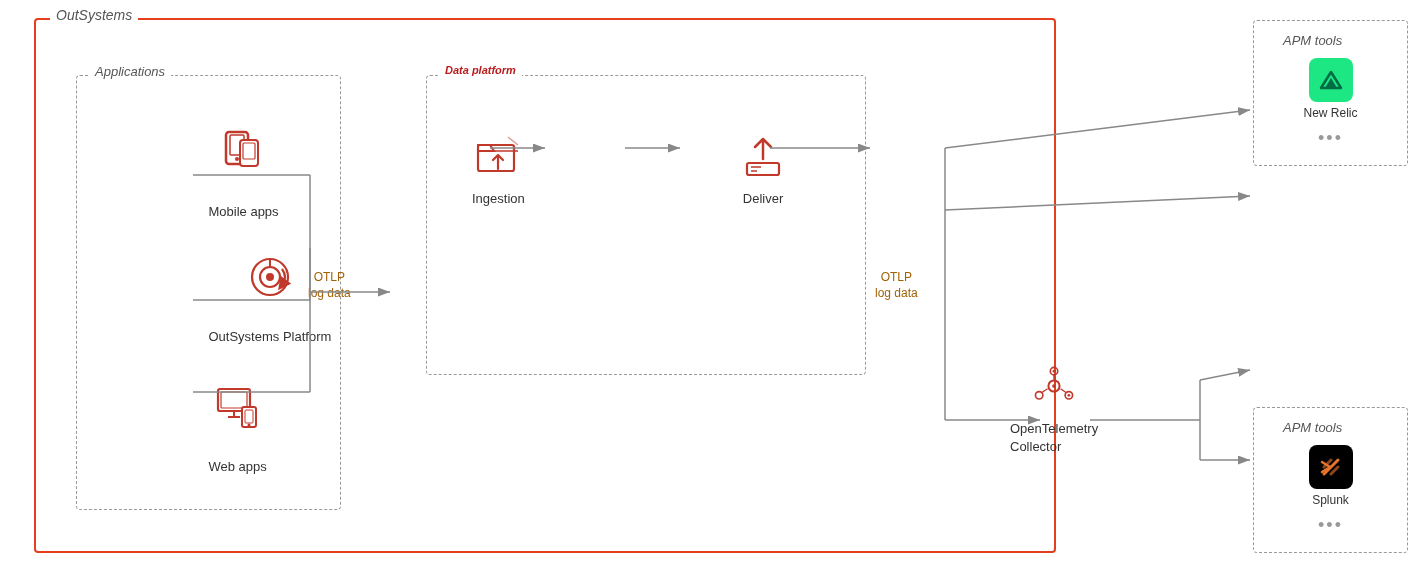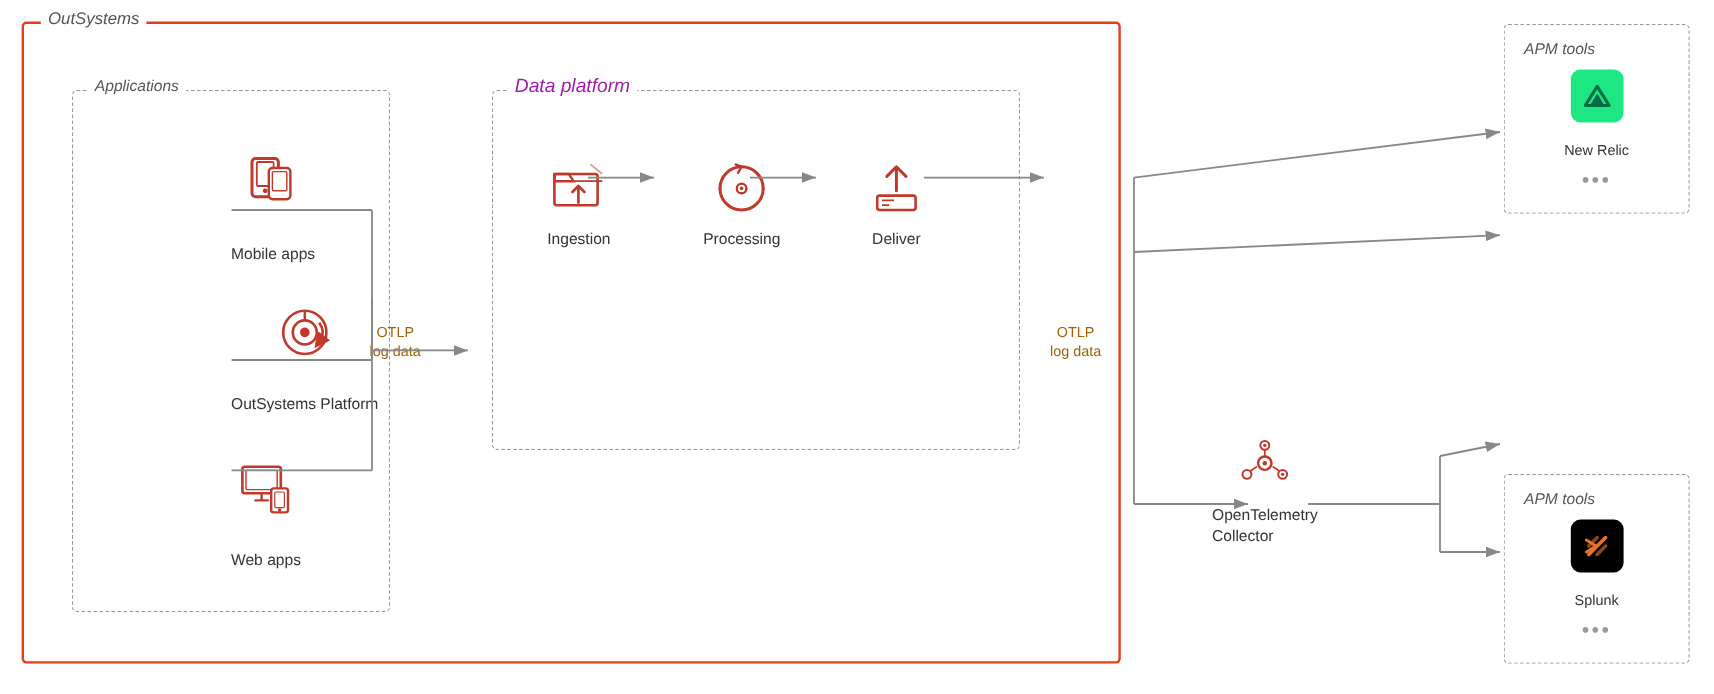--- a/index.html
+++ b/index.html
@@ -16,22 +16,22 @@
       width: 1428px;
       height: 578px;
       position: relative;
       padding: 20px;
     }
 
     
     .outsystems-box {
       position: absolute;
       top: 18px;
-      left: 18px;
-      width: 916px;
+      left: 34px;
+      width: 1022px;
       height: 535px;
       border: 2px solid #e53e1e;
       border-radius: 4px;
     }
     .outsystems-label {
       position: absolute;
       top: -13px;
       left: 14px;
       background: #fff;
       padding: 0 6px;
@@ -70,23 +70,24 @@
       height: 300px;
       border: 1.5px dashed #999;
       border-radius: 4px;
     }
     .dataplatform-label {
       position: absolute;
       top: -12px;
       left: 12px;
       background: #fff;
       padding: 0 6px;
-      font-size: 16px;
-      color: #a21caf;
+      font-size: 11px;
+      color: #b91c1c;
       font-style: italic;
+      font-weight: bold;
     }
 
     
     .app-item {
       position: absolute;
       display: flex;
       flex-direction: column;
       align-items: center;
       gap: 6px;
     }
@@ -135,34 +136,34 @@
       position: absolute;
       border: 1.5px dashed #999;
       border-radius: 4px;
       padding: 12px 16px 16px;
     }
     .apm-label {
       font-size: 13px;
       color: #555;
       font-style: italic;
       margin-bottom: 10px;
+      margin-left: 13px;
     }
 
     .apm-item {
       display: flex;
       flex-direction: column;
       align-items: center;
       margin-bottom: 8px;
       gap: 4px;
     }
     .apm-item-label {
       font-size: 12px;
       color: #333;
       text-align: center;
-      margin-top: 12px;
     }
     .apm-icon {
       width: 44px;
       height: 44px;
       border-radius: 8px;
       display: flex;
       align-items: center;
       justify-content: center;
     }
 
@@ -258,36 +259,20 @@
             <path d="M4,12 L16,12 L20,18 L4,18 Z" fill="none" stroke="#c0392b" stroke-width="2"></path>
 
             <path d="M24,36 L24,22 M19,27 L24,22 L29,27" fill="none" stroke="#c0392b" stroke-width="2.2" stroke-linecap="round" stroke-linejoin="round"></path>
 
             <path d="M34,4 L44,12" stroke="#c0392b" stroke-width="1.5" opacity="0.5"></path>
           </svg>
         </div>
         <span class="pipeline-label">Ingestion</span>
       </div>
 
-      <div class="pipeline-item" style="top:55px; left:175px;">
-        <div class="icon-wrap">
-          <svg width="48" height="48" viewBox="0 0 48 48">
-
-            <path d="M24,6 A18,18 0 0,1 42,24" fill="none" stroke="#c0392b" stroke-width="2.5" stroke-linecap="round"></path>
-            <path d="M42,24 A18,18 0 0,1 6,24" fill="none" stroke="#c0392b" stroke-width="2.5" stroke-linecap="round"></path>
-            <path d="M6,24 A18,18 0 0,1 24,6" fill="none" stroke="#c0392b" stroke-width="2.5" stroke-linecap="round"></path>
-
-            <path d="M19,4 L24,6 L21,11" fill="none" stroke="#c0392b" stroke-width="2" stroke-linecap="round"></path>
-
-            <circle cx="24" cy="24" r="4" fill="none" stroke="#c0392b" stroke-width="2"></circle>
-            <circle cx="24" cy="24" r="1.5" fill="#c0392b"></circle>
-          </svg>
-        </div>
-        <span class="pipeline-label">Processing</span>
-      </div>
 
       <div class="pipeline-item" style="top:55px; left:310px;">
         <div class="icon-wrap">
           <svg width="48" height="48" viewBox="0 0 48 48">
 
             <rect x="8" y="30" width="32" height="12" rx="2" fill="none" stroke="#c0392b" stroke-width="2.2"></rect>
             <path d="M24,26 L24,6 M16,14 L24,6 L32,14" fill="none" stroke="#c0392b" stroke-width="2.5" stroke-linecap="round" stroke-linejoin="round"></path>
 
             <line x1="12" y1="34" x2="22" y2="34" stroke="#c0392b" stroke-width="1.5"></line>
             <line x1="12" y1="38" x2="18" y2="38" stroke="#c0392b" stroke-width="1.5"></line>

